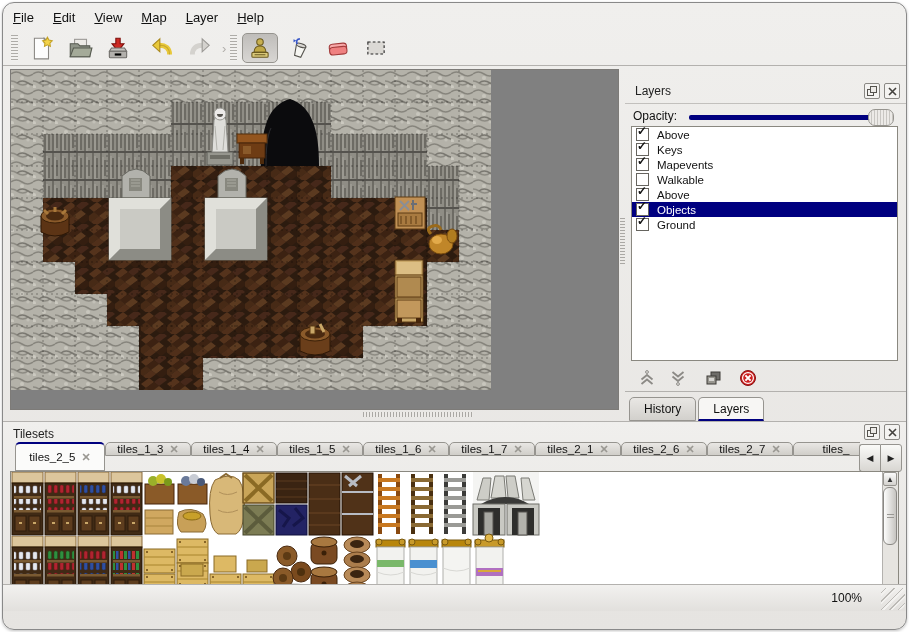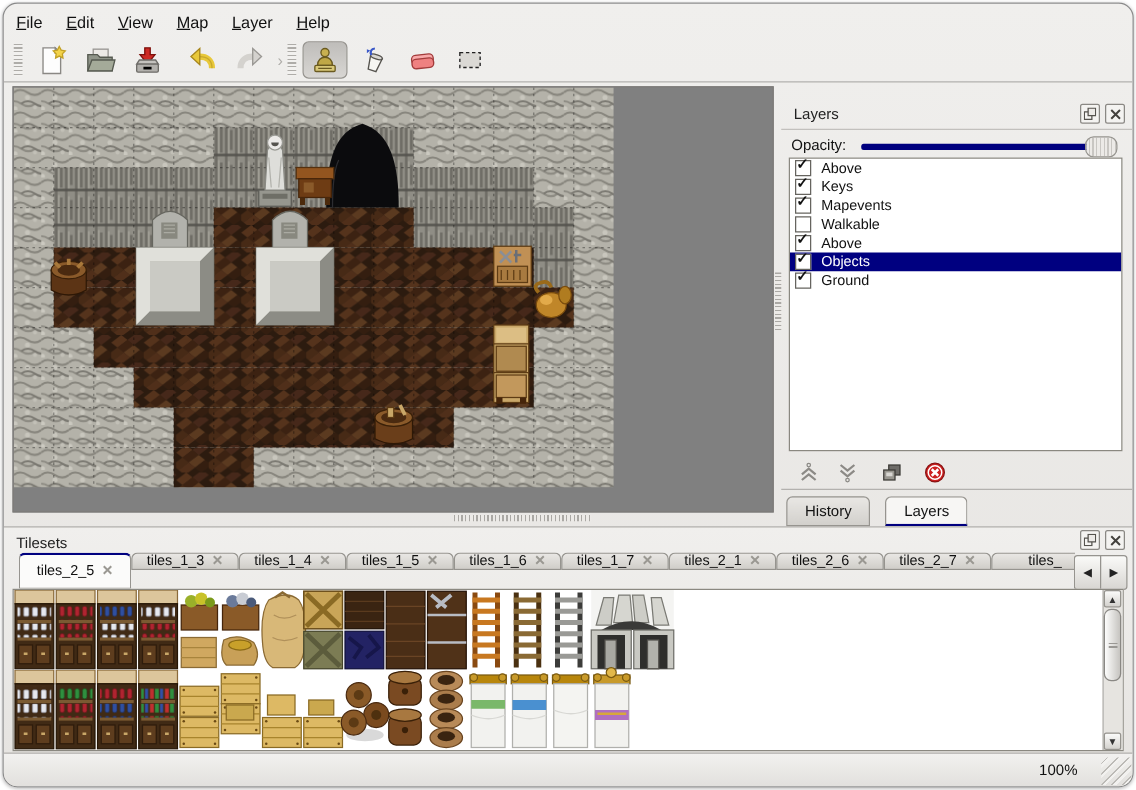--- a/index.html
+++ b/index.html
@@ -52,21 +52,21 @@
     background:#fff;border:1px solid #8a8880;overflow:hidden}
   .lrow{position:relative;height:15px;display:flex;align-items:center;padding-left:4px;
     font-size:11.5px}
   .lrow.selected{background:#000080;color:#fff}
   .cb{width:11px;height:11px;border:1px solid #66645f;background:#fff;flex:none;
     position:relative;margin-right:8px}
   .cb .mark{position:absolute;left:0px;top:-4px;font-size:12px;font-weight:bold;color:#111;line-height:12px}
   .lp-buttons{position:absolute;left:0;right:0;top:286px;height:26px;
     border-bottom:1px solid #b3b1ae;display:flex;align-items:center;gap:11px;padding-left:12px}
   .lp-btn{width:20px;height:20px;display:flex;align-items:center;justify-content:center}
-  .lp-tabs{position:absolute;left:4px;top:318px;height:24px;display:flex;gap:12px}
+  .lp-tabs{position:absolute;left:4px;top:318px;height:24px;display:flex;gap:2px}
   .ltab{box-sizing:border-box;height:24px;line-height:22px;padding:0 14px;font-size:12px;
     border:1px solid #96948f;border-radius:5px 5px 0 0;
     background:linear-gradient(#e9e7e4,#d2d0cc)}
   .ltab.active{background:#f7f6f4;border-bottom:2px solid #00007f}
   
   .tilesets-panel{position:absolute;left:0;top:418px;width:100%;height:182px;
     border-top:1px solid #b3b1ae;background:linear-gradient(#f0efed,#e6e4e1)}
   .ts-tabs{position:absolute;left:12px;top:20px;right:46px;height:29px;display:flex;
     align-items:flex-start;overflow:hidden}
   .ttab{box-sizing:border-box;flex:none;width:86px;height:14px;line-height:22px;
@@ -86,21 +86,21 @@
   .vscroll{position:absolute;right:0;top:0;width:15px;height:100%;
     background:#e6e4e0;border-left:1px solid #b3b1ae}
   .vs-btn{position:absolute;left:0;width:14px;height:14px;text-align:center;line-height:14px;
     font-size:8px;color:#333;border:1px solid #96948f;border-radius:2px;
     background:linear-gradient(#fbfbfa,#d4d2ce);box-sizing:border-box}
   .vs-thumb{position:absolute;left:0;top:15px;width:14px;height:58px;border:1px solid #8a8884;
     border-radius:6px;background:linear-gradient(90deg,#fdfdfc,#c6c4c0);box-sizing:border-box}
   .vs-grip{position:absolute;left:3px;top:26px;width:7px;height:6px;
     background:repeating-linear-gradient(180deg,#9a9894 0 1px,transparent 1px 3px)}
   
-  .statusbar{position:absolute;left:0;bottom:0;width:100%;height:26px;
+  .statusbar{position:absolute;left:0;bottom:18px;width:100%;height:26px;
     border-top:1px solid #b3b1ae;background:linear-gradient(#f2f1ef,#e2e0dd)}
   .zoom-label{position:absolute;right:44px;top:6px;font-size:12px}
   .resize-grip{position:absolute;right:1px;bottom:1px;width:24px;height:22px;
     border-radius:0 0 7px 0;
     background:repeating-linear-gradient(135deg,transparent 0 3px,#bcbab6 3px 4px,#f2f1ef 4px 6px)}
 </style>
 </head>
 <body>
 
 <div class="window">

